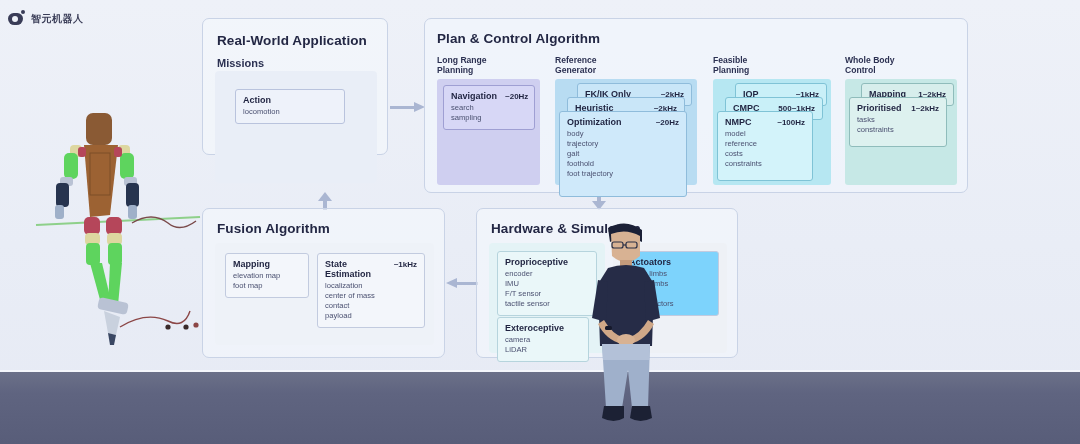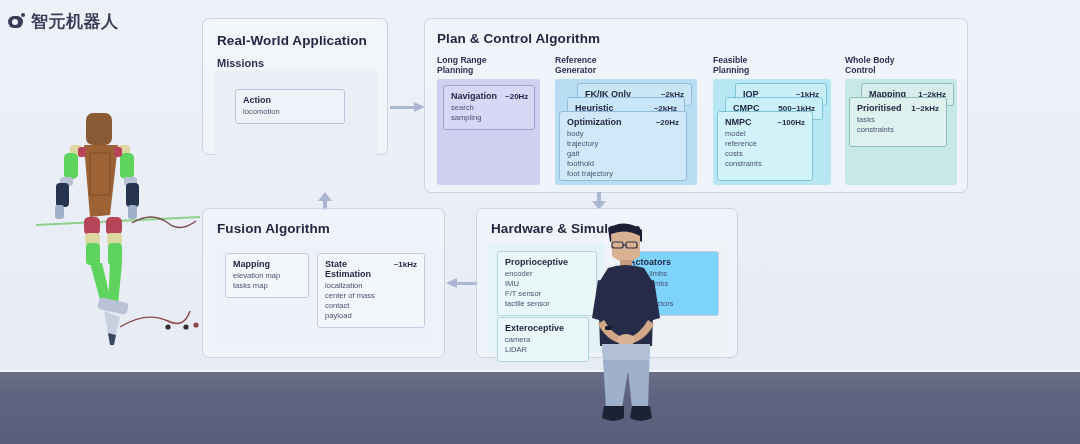--- a/index.html
+++ b/index.html
@@ -39,21 +39,21 @@
   }
   #logo .mark .dot {
     position:absolute; right:0px; top:0px; width:4px; height:4px;
     background:#2a2d4a; border-radius:50%;
   }
   #logo .mark .hole {
     position:absolute; left:4px; top:6px; width:6px; height:6px;
     background:#eef1f8; border-radius:50%;
   }
   #logo .txt {
-    font-size: 17px; color: #2b2e4a; font-weight: 700; letter-spacing: .5px;
+    font-size: 10px; color: #2b2e4a; font-weight: 700; letter-spacing: .5px;
   }
 
   
   #robot { position:absolute; left: 28px; top: 95px; width: 180px; height: 255px; }
 
   
   #watermark {
     position:absolute; right: 14px; bottom: 28px;
     display:flex; align-items:center; gap:7px;
     opacity:.95;
@@ -135,21 +135,21 @@
   
   #lbl-lrp { left: 12px; top: 36px; }
   #box-lrp { left: 12px; top: 60px; width: 103px; height: 106px; background:#cfcff0; }
   #c-nav { position:absolute; left: 6px; top: 6px; width: 92px; background:#d7d7f6; border-color:#9f9fd3; }
 
   
   #lbl-ref { left: 130px; top: 36px; }
   #box-ref { left: 130px; top: 60px; width: 142px; height: 106px; background:#b8dcf2; }
   #c-fkik { position:absolute; left: 22px; top: 4px;  width: 115px; background:#c9e6f8; border-color:#8fbcdb; z-index:1;}
   #c-heur { position:absolute; left: 12px; top: 18px; width: 118px; background:#c9e6f8; border-color:#8fbcdb; z-index:2;}
-  #c-opt  { position:absolute; left: 4px;  top: 32px; width: 128px; height:70px; background:#cfe9fa; border-color:#8fbcdb; z-index:3;}
+  #c-opt  { position:absolute; left: 4px;  top: 32px; width: 128px; height:86px; background:#cfe9fa; border-color:#8fbcdb; z-index:3;}
 
   
   #lbl-fp { left: 288px; top: 36px; }
   #box-fp { left: 288px; top: 60px; width: 118px; height: 106px; background:#b6e7f2; }
   #c-iqp  { position:absolute; left: 22px; top: 4px;  width: 92px; background:#c9f0f8; border-color:#7fc3d6; z-index:1;}
   #c-cmpc { position:absolute; left: 12px; top: 18px; width: 98px; background:#c9f0f8; border-color:#7fc3d6; z-index:2;}
   #c-nmpc { position:absolute; left: 4px;  top: 32px; width: 96px; height:70px; background:#d3f3fa; border-color:#7fc3d6; z-index:3;}
 
   
   #lbl-wbc { left: 420px; top: 36px; }
@@ -382,21 +382,21 @@
     </div>
 
     <div class="panel" id="p-fusion">
       <div class="panel-title">Fusion Algorithm</div>
       <div id="fusion-body">
         <div class="card" id="c-mapping">
           <div class="card-head">
             <span class="card-title">Mapping</span>
           </div>
           <div class="card-list">elevation map
-tasks map</div>
+foot map</div>
         </div>
         <div class="card" id="c-stateest">
           <div class="card-head">
             <span class="card-title">State Estimation</span>
             <span class="card-freq">~1kHz</span>
           </div>
           <div class="card-list">localization
 center of mass
 contact
 payload</div>

